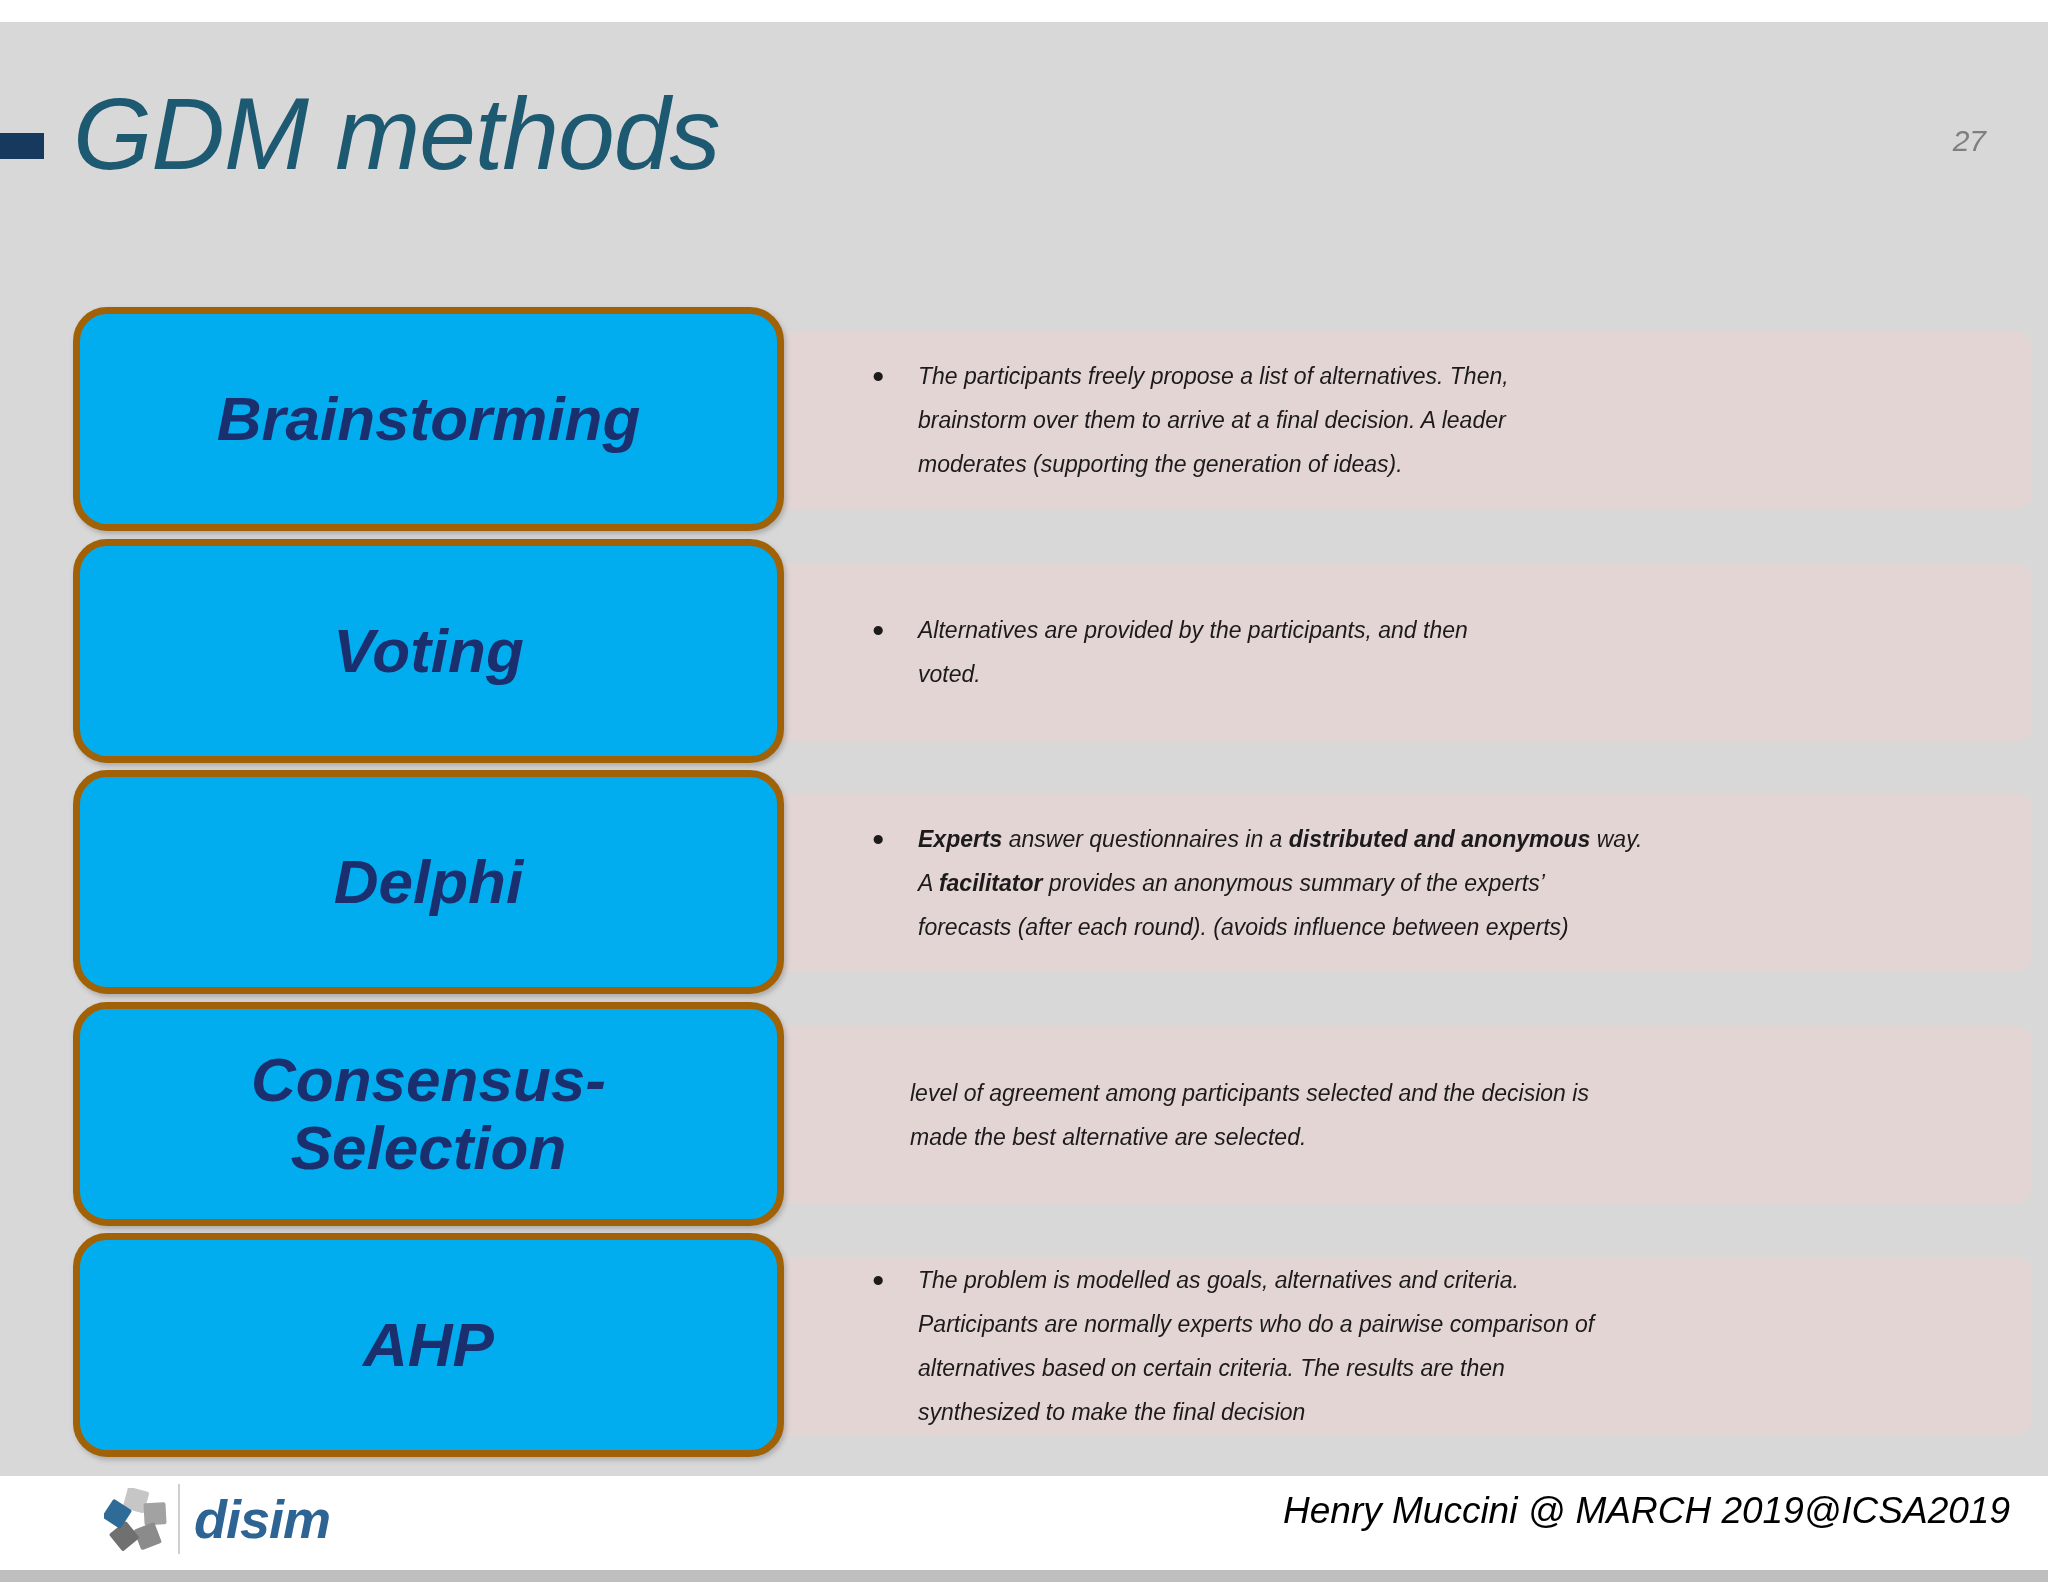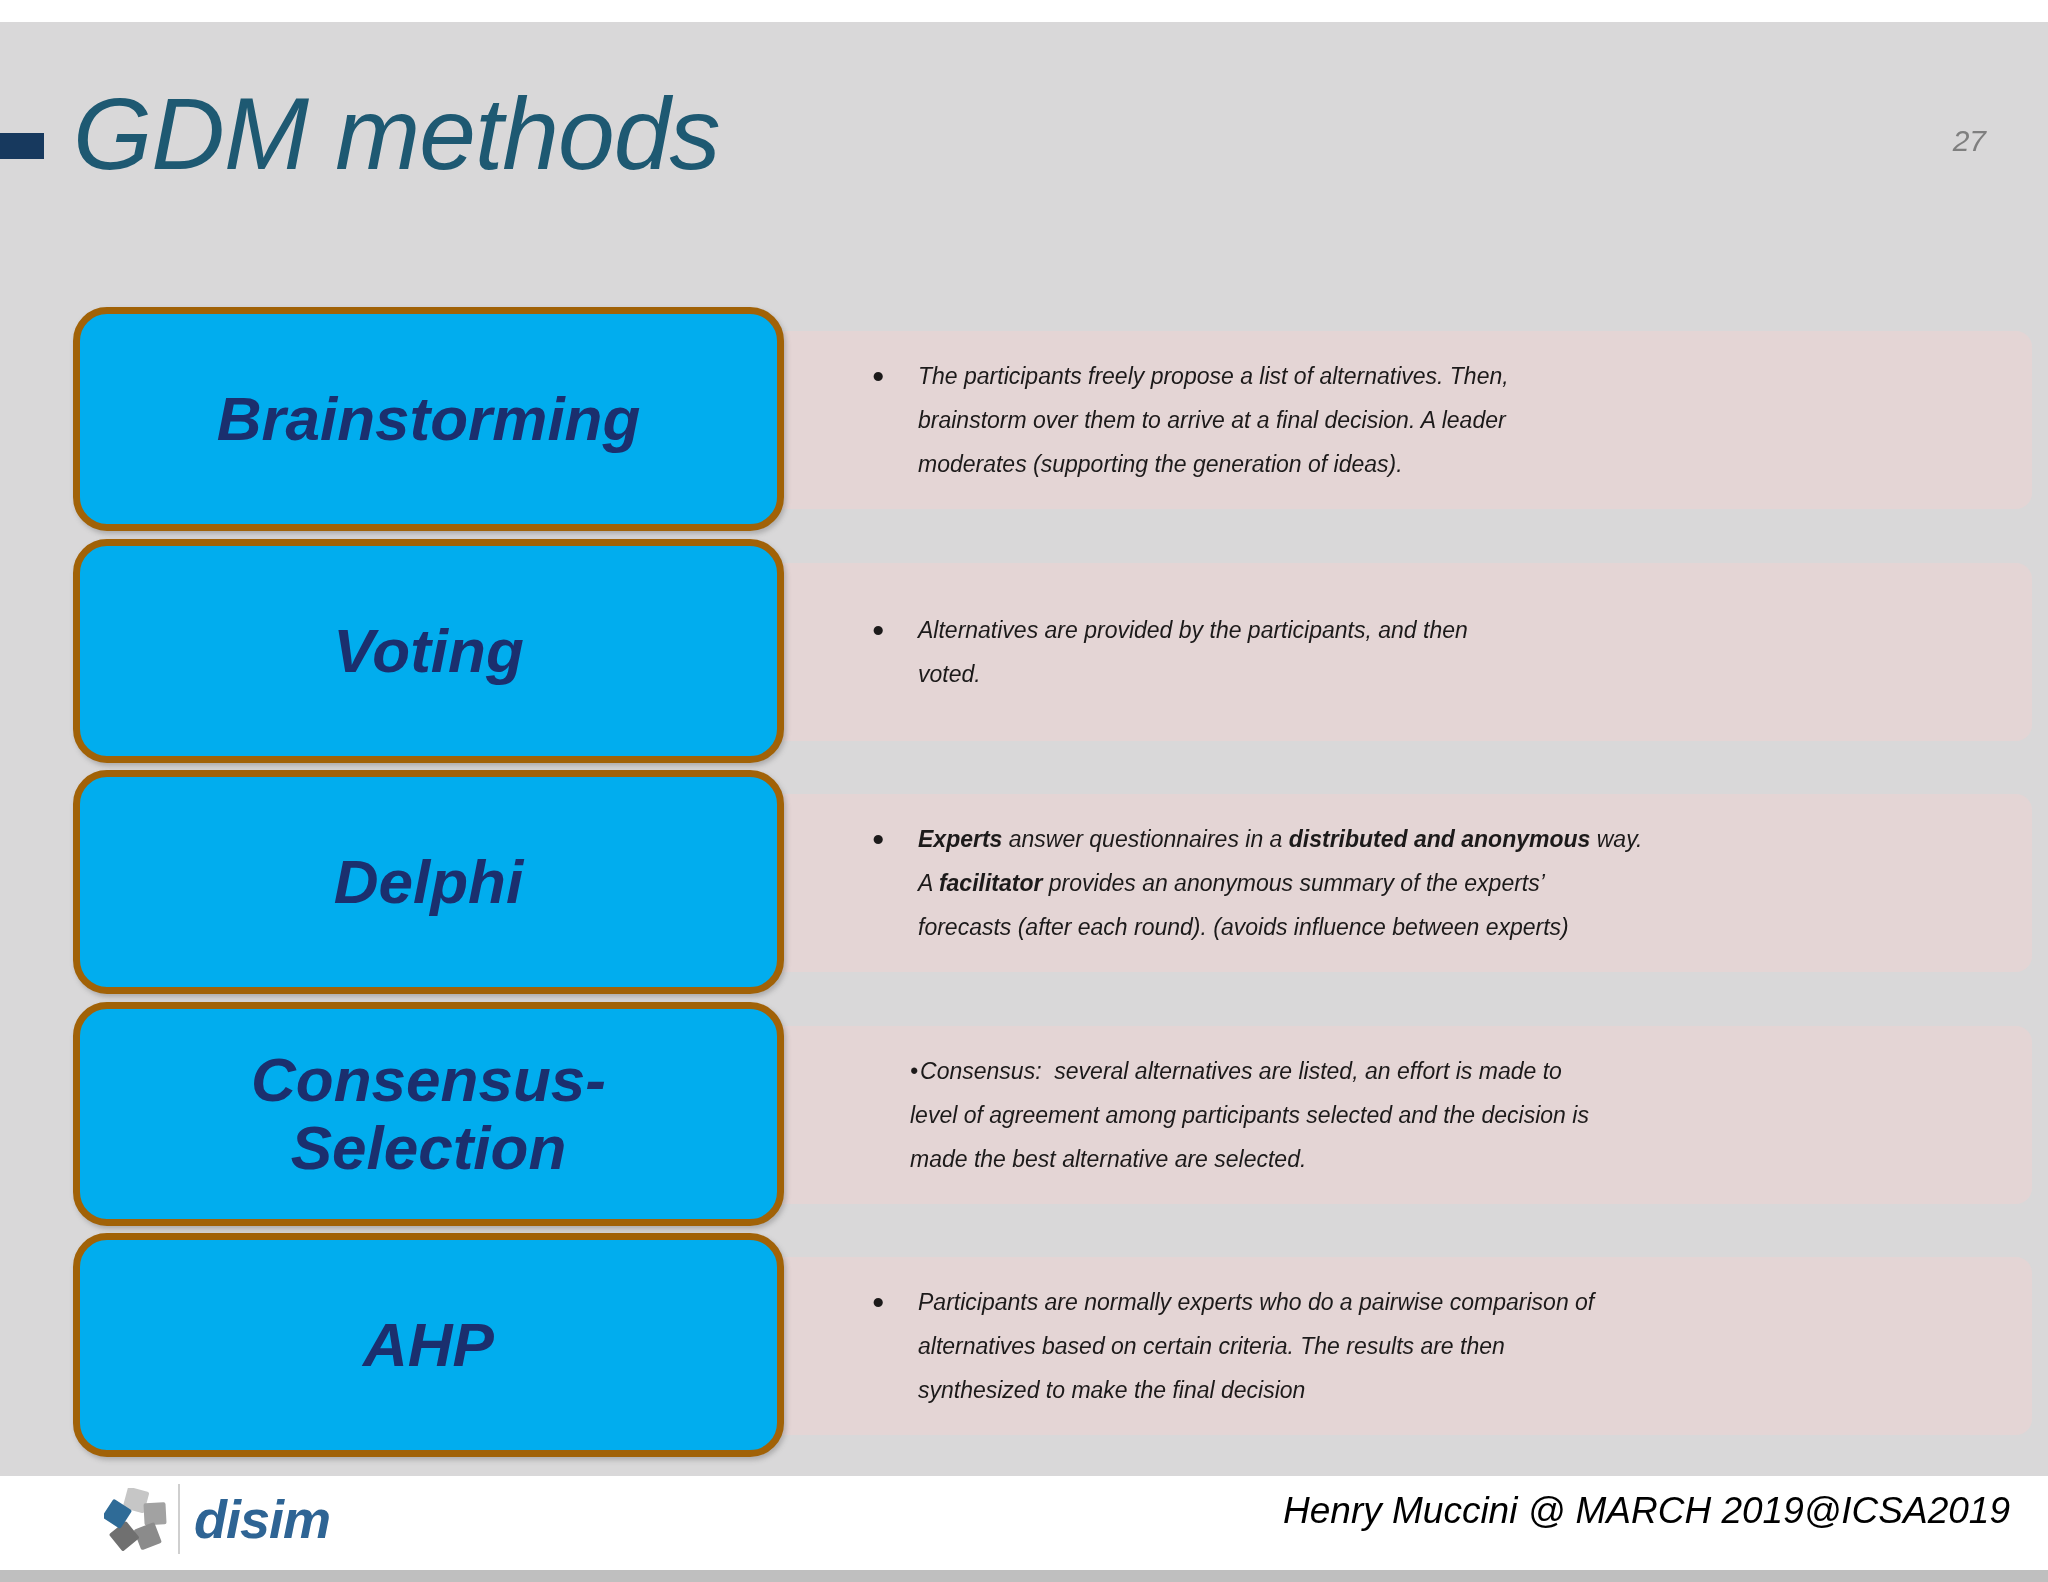--- a/index.html
+++ b/index.html
@@ -123,34 +123,34 @@
             <div class="line"><span>forecasts (after each round). (avoids influence between experts)</span></div>
           </div>
         </div>
         <div class="box">
           <div class="box-label">Delphi</div>
         </div>
       </div>
       <div class="row" style="top: 1002px;">
         <div class="band">
           <div class="band-inner flush">
-            <div class="line"><span class="bullet-inline">•</span><span>Consensus:&nbsp; several alternatives are listed, an effort is made to</span></div>
             <div class="line"><span>level of agreement among participants selected and the decision is</span></div>
             <div class="line"><span>made the best alternative are selected.</span></div>
           </div>
         </div>
         <div class="box">
           <div class="box-label">Consensus-</div>
           <div class="box-label">Selection</div>
         </div>
       </div>
       <div class="row" style="top: 1233px;">
         <div class="band">
           <div class="band-inner">
             <span class="bullet-hang">•</span>
+            <div class="line"><span>The problem is modelled as goals, alternatives and criteria.</span></div>
             <div class="line"><span>Participants are normally experts who do a pairwise comparison of</span></div>
             <div class="line"><span>alternatives based on certain criteria. The results are then</span></div>
             <div class="line"><span>synthesized to make the final decision</span></div>
           </div>
         </div>
         <div class="box">
           <div class="box-label">AHP</div>
         </div>
       </div>
     </div>

